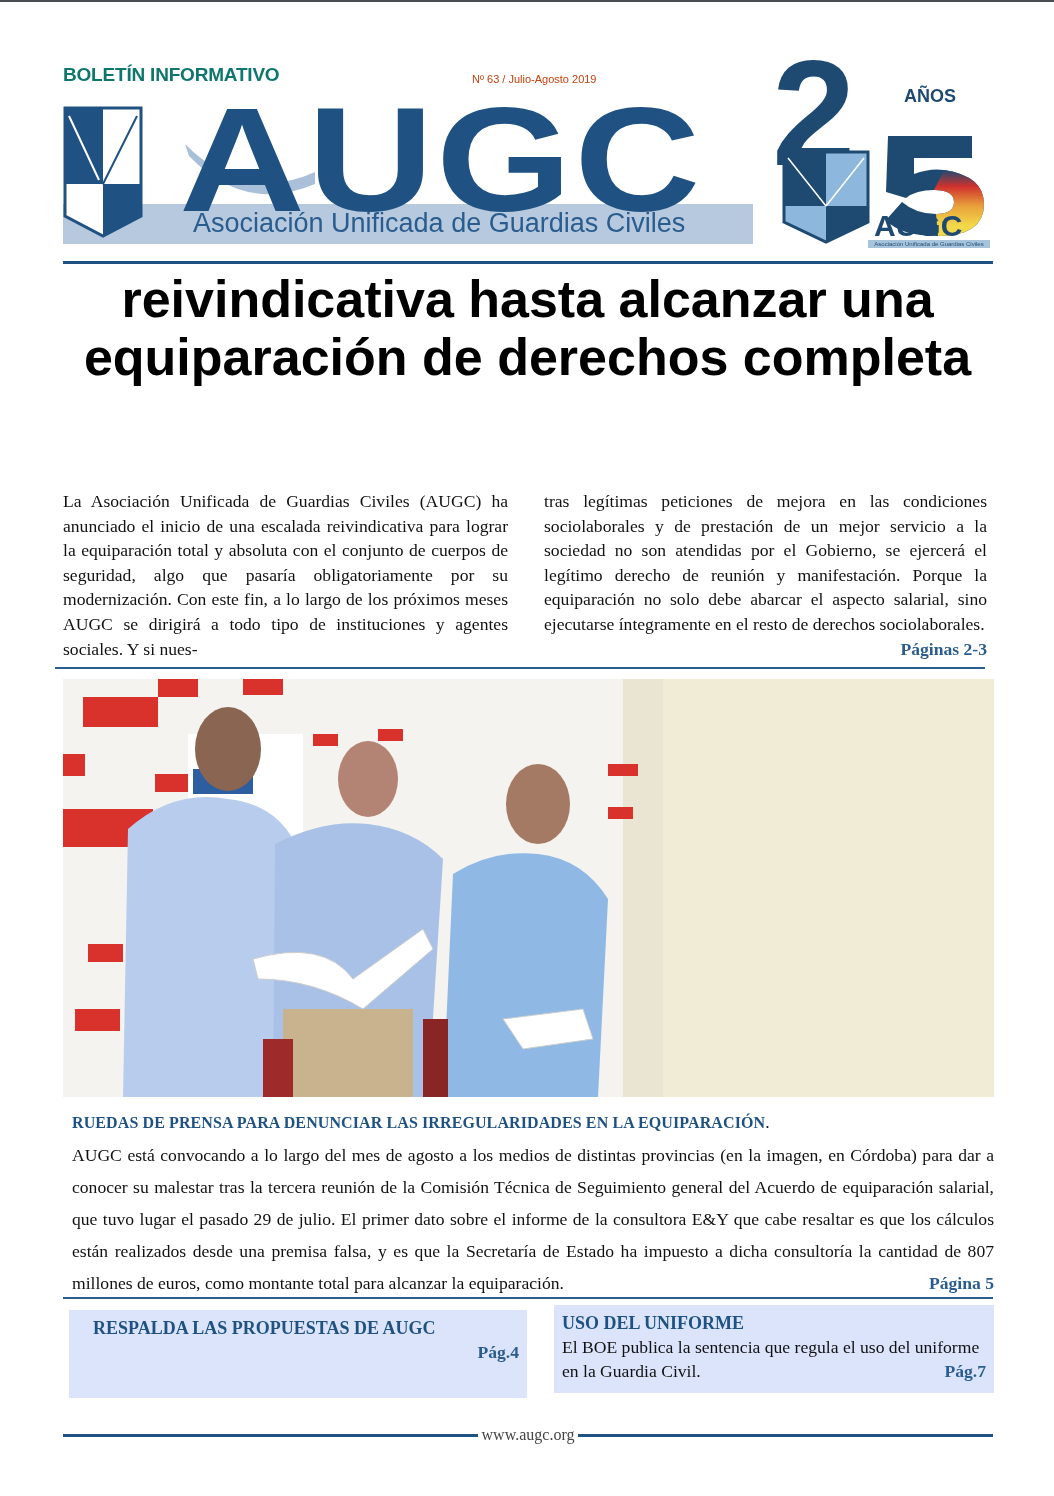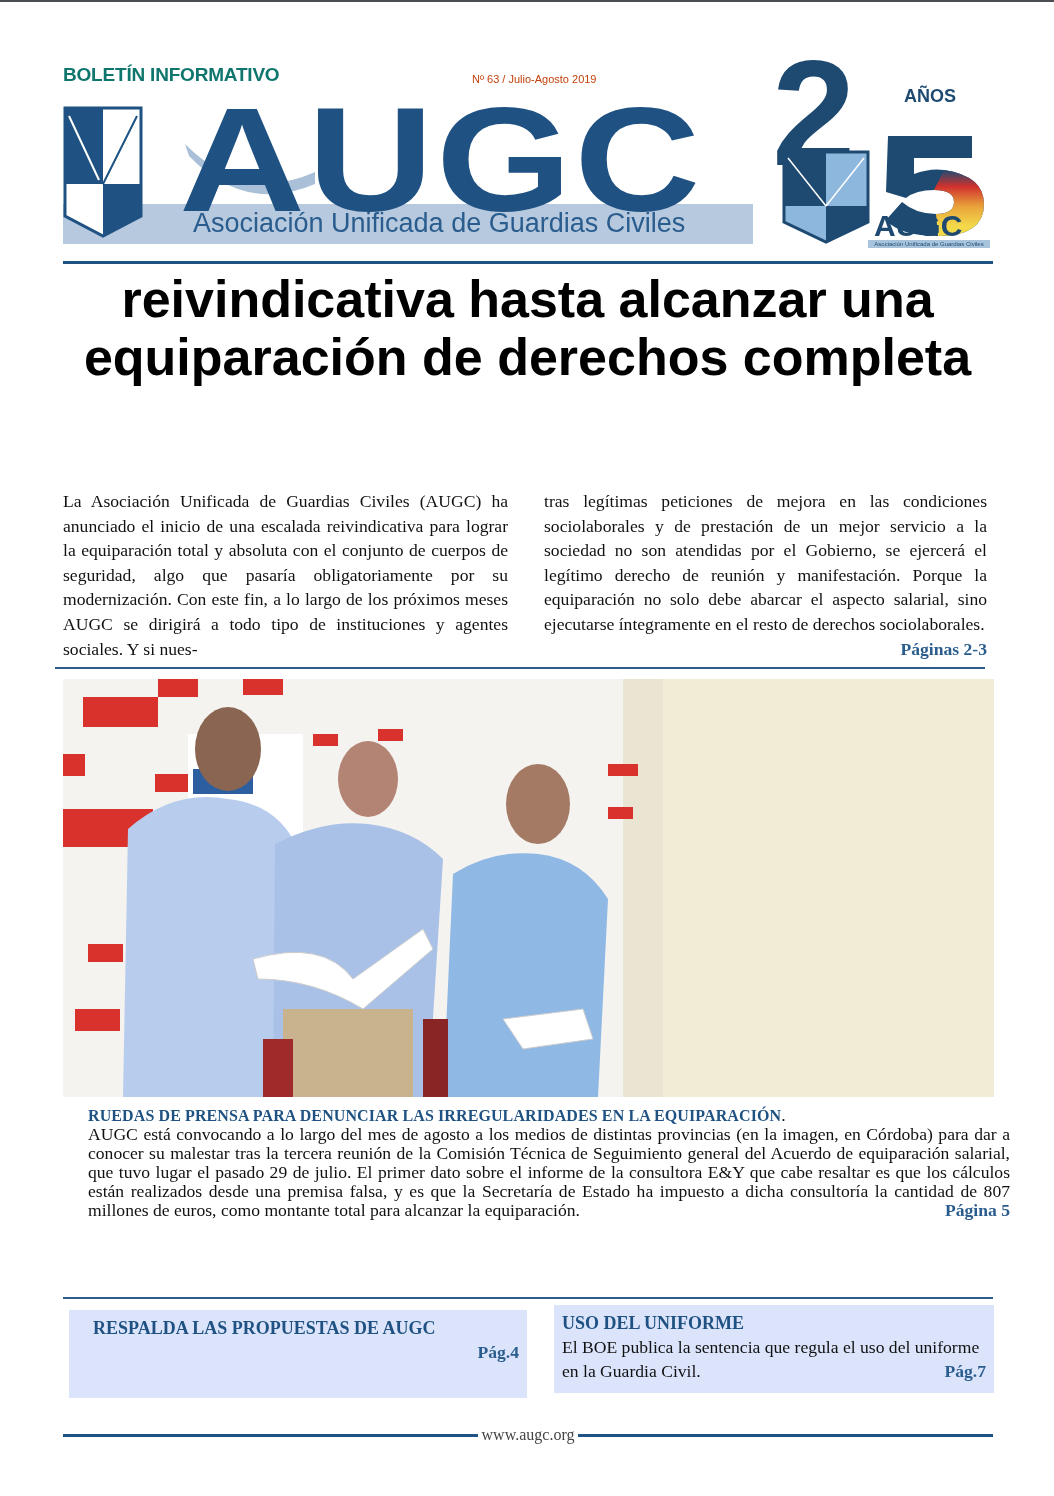--- a/index.html
+++ b/index.html
@@ -34,21 +34,21 @@
   .lead.col1 { left: 63px; }
   .lead.col2 { left: 544px; width: 443px; }
   .pages-link { float: right; font-weight: bold; color: #2a5d8e; }
   .rule-mid { position: absolute; left: 55px; top: 667px; width: 930px; height: 2px; background: #2a5d8e; }
 
   
   .photo { position: absolute; left: 63px; top: 679px; width: 931px; height: 418px; overflow: hidden; background: #ece8dc; }
   .photo svg { width: 100%; height: 100%; display: block; }
 
   
-  .caption { position: absolute; left: 88px; top: 1106px; width: 922px; font-size: 17.6px; line-height: 19px; text-align: justify; color: #111; }
+  .caption { position: absolute; left: 72px; top: 1106px; width: 922px; font-size: 17.6px; line-height: 32px; text-align: justify; color: #111; }
   .caption .kicker { color: #1f5282; font-weight: bold; font-size: 16px; letter-spacing: 0.1px; }
   .rule-cap { position: absolute; left: 63px; top: 1297px; width: 930px; height: 2px; background: #2a5d8e; }
 
   
   .box { position: absolute; background: #dbe4fb; padding: 6px 8px; font-size: 17.6px; line-height: 24px; color: #111; }
   .box .box-title { color: #1f5282; font-weight: bold; font-size: 18px; }
   .box .box-page { float: right; font-weight: bold; color: #2a5d8e; }
   .box.b1 { left: 69px; top: 1310px; width: 458px; height: 88px; padding-left: 24px; }
   .box.b2 { left: 554px; top: 1305px; width: 440px; height: 88px; }
 

